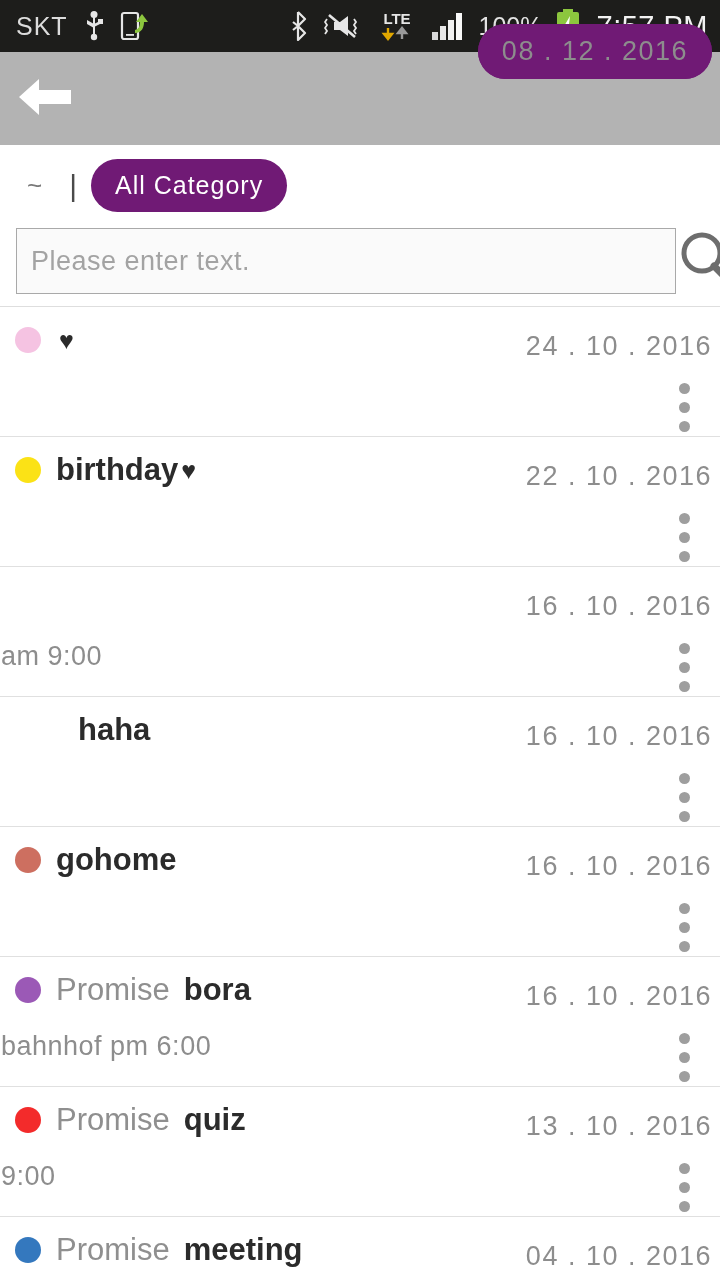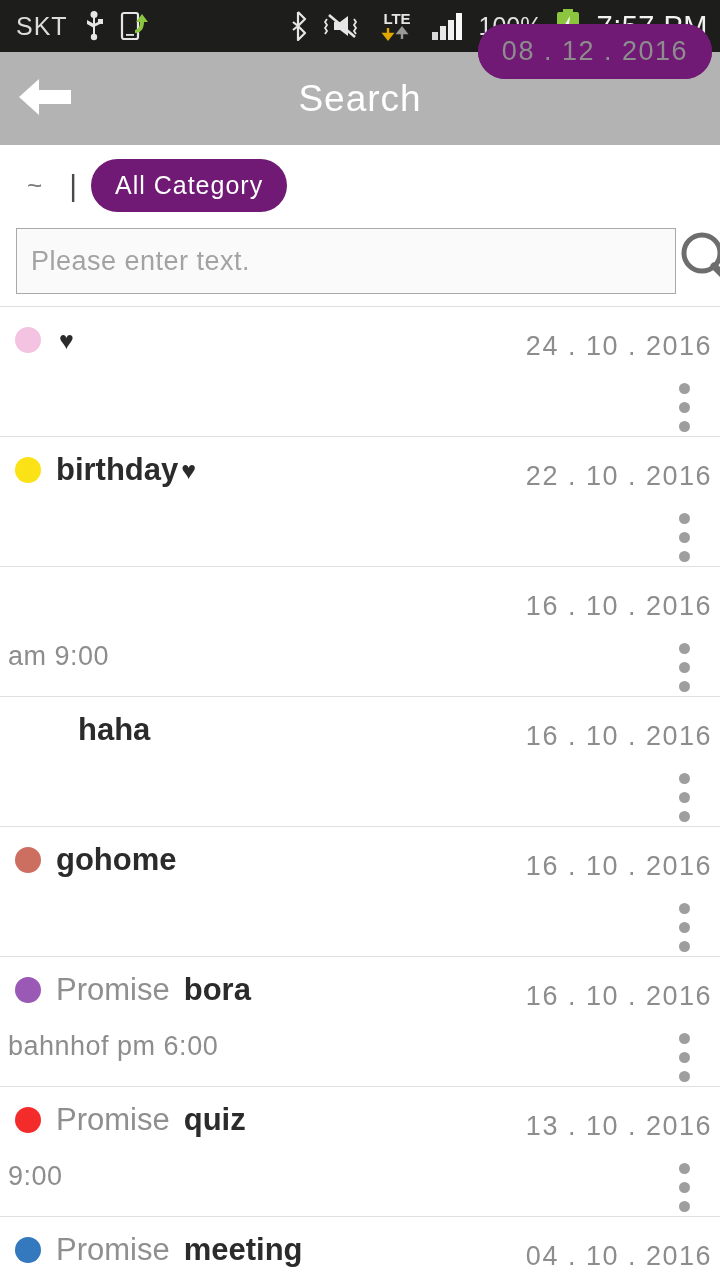--- a/index.html
+++ b/index.html
@@ -87,21 +87,21 @@
   .title.indent { margin-left:22px; }
   .title-prefix {
     font-weight:400; color:#8f8f8f; font-size:31px; margin-right:14px;
   }
   .heart { font-size:25px; color:#2b2b2b; margin-left:3px; }
   .date {
     position:absolute; right:8px; top:24px;
     font-size:27px; color:#8d8d8d; letter-spacing:1.5px;
   }
   .subtitle {
-    position:absolute; left:8px; top:74px;
+    position:absolute; left:1px; top:74px;
     font-size:27px; color:#8d8d8d; letter-spacing:0.5px;
   }
   .kebab {
     position:absolute; right:30px; top:76px;
     display:flex; flex-direction:column; gap:8px; align-items:center;
   }
   .kebab i { width:11px; height:11px; border-radius:50%; background:#9e9e9e; display:block; }
 </style>
 </head>
 <body>
@@ -171,21 +171,20 @@
   </div>
 
   <div class="header">
     <div class="back-btn">
       <span>
         <svg width="56" height="42" viewBox="0 0 56 42">
           <path d="M2 21 L22 3 L22 14 L54 14 L54 28 L22 28 L22 39 Z" fill="#ffffff"></path>
         </svg>
       </span>
     </div>
-    <div class="header-title">Search</div>
   </div>
 
   <div class="filter-row">
     <div class="pill date">04 . 10 . 2016</div>
     <div class="tilde">~</div>
     <div class="pill date">08 . 12 . 2016</div>
     <div class="vbar">|</div>
     <div class="pill">All Category</div>
   </div>
 

